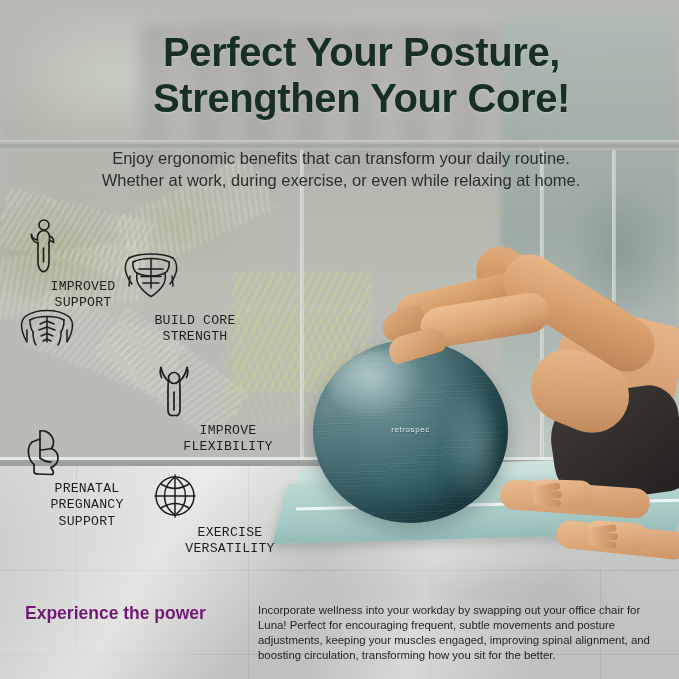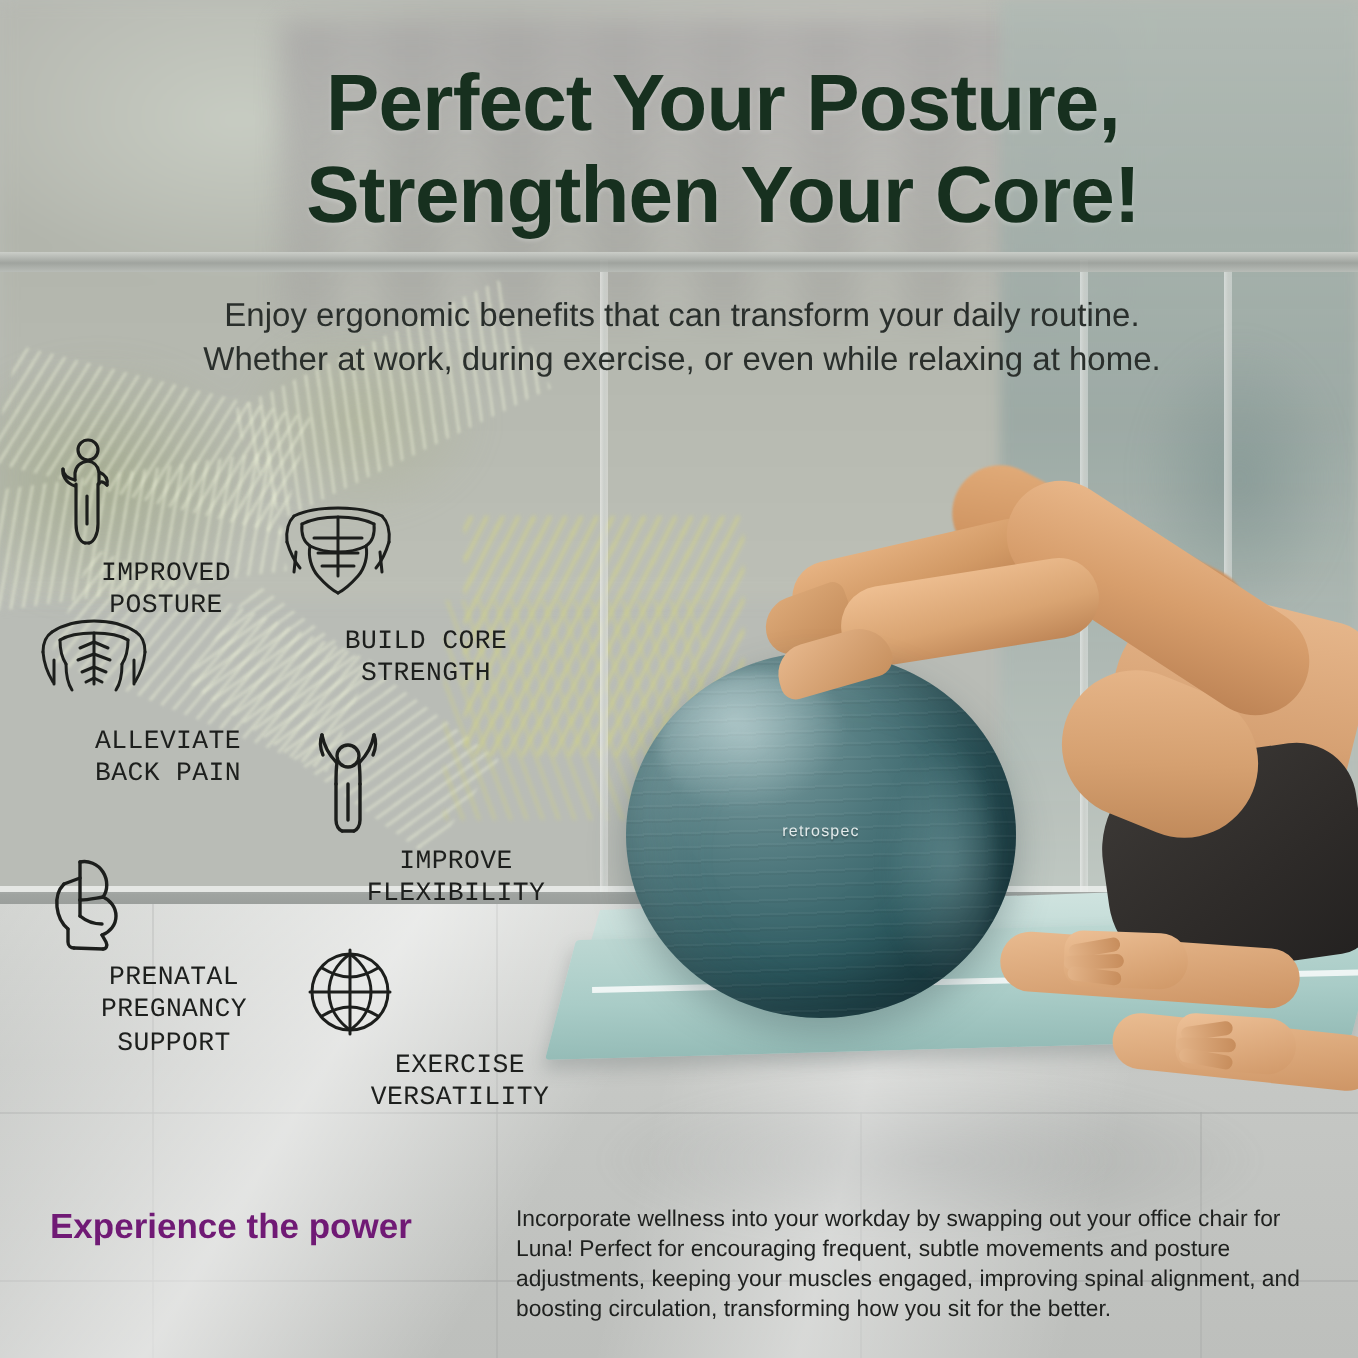--- a/index.html
+++ b/index.html
@@ -13,21 +13,21 @@
   }
 
   #poster {
     position:relative;
     width:679px; height:679px;
     overflow:hidden;
     background:#b9bcb6;
   }
 
   
-  .scene { position:absolute; inset:0; overflow:hidden; }
+  .scene { position:absolute; inset:0; overflow:hidden;margin-top:14px; }
 
   
   .bg-sky {
     position:absolute; left:0; top:0; width:679px; height:300px;
     background:
       radial-gradient(ellipse 200px 120px at 120px 60px, rgba(200,205,195,.95), rgba(180,188,175,0) 70%),
       radial-gradient(ellipse 260px 150px at 420px 40px, rgba(196,196,190,.9), rgba(170,172,165,0) 70%),
       linear-gradient(180deg,#b7b9b2 0%,#b2b5ac 40%,#bcbfb6 100%);
     filter:blur(4px);
   }
@@ -327,21 +327,21 @@
     display:block;
     color:#1d1f1d;
     font-family:"Liberation Mono", monospace;
     font-size:13.2px;
     line-height:1.24;
     letter-spacing:.2px;
     white-space:pre-line;
   }
 
   .b-posture     { left:22px;  top:218px; width:122px; }
-  .b-core        { left:138px; top:252px; width:150px; }
+  .b-core        { left:120px; top:252px; width:150px; }
   .b-back        { left:18px;  top:308px; width:132px; }
   .b-flex        { left:152px; top:362px; width:152px; }
   .b-prenatal    { left:20px;  top:428px; width:134px; }
   .b-versatility { left:152px; top:472px; width:156px; }
 
   
   .bottom { position:absolute; left:0; bottom:0; width:679px; height:90px; }
   .bottom-head {
     position:absolute; left:25px; top:14px; width:222px;
     color:#701a75;
@@ -455,21 +455,21 @@
         <path d="M9.5 16.5 C9 19 10.5 23.5 15.5 25"></path>
         <path d="M27.5 18 C31 19.5 32 22 31.5 24.5"></path>
         <path d="M31.5 24.5 C30 23 28.5 22.5 27.5 23.5"></path>
         <path d="M16 24 L16 44 C16 49 18 53 20.5 53.5"></path>
         <path d="M27 24 L27 44 C27 49 25 53 22.5 53.5"></path>
         <path d="M20.5 53.5 L22.5 53.5"></path>
         <path d="M21.5 30 L21.5 44"></path>
       </svg>
     </span>
     <span class="bi-label">IMPROVED
-POSTURE</span>
+SUPPORT</span>
   </div>
 
   <div class="benefit b-core">
     <span class="bi-icon">
       <svg width="62" height="56" viewBox="0 0 62 56" fill="none" stroke="#1c1e1c" stroke-width="1.5" stroke-linecap="round" stroke-linejoin="round">
         <path d="M9 6 C6 9 5 14 5.5 19"></path>
         <path d="M53 6 C56 9 57 14 56.5 19"></path>
         <path d="M9 6 C15 3 24 2 31 2 C38 2 47 3 53 6"></path>
         <path d="M13 10 C18 7.5 24.5 6.5 31 6.5 C37.5 6.5 44 7.5 49 10"></path>
         <path d="M13 10 C12.5 15 14 19 17 21"></path>
@@ -506,22 +506,20 @@
         <path d="M23 28 L29 25.5 L35 28"></path>
         <path d="M25 33 L29 31 L33 33"></path>
         <path d="M3.5 18 C4 24 6 29 8.5 33"></path>
         <path d="M54.5 18 C54 24 52 29 49.5 33"></path>
         <path d="M15 24 C15 29 16 34 18 37"></path>
         <path d="M43 24 C43 29 42 34 40 37"></path>
         <path d="M9 22 L9 34"></path>
         <path d="M49 22 L49 34"></path>
       </svg>
     </span>
-    <span class="bi-label">ALLEVIATE
-BACK PAIN</span>
   </div>
 
   <div class="benefit b-prenatal">
     <span class="bi-icon">
       <svg width="52" height="48" viewBox="0 0 52 48" fill="none" stroke="#1c1e1c" stroke-width="1.7" stroke-linecap="round" stroke-linejoin="round">
         <path d="M20 3 C24 2 29 4 31.5 8 C34 12 34 17 31.5 20.5"></path>
         <path d="M31.5 20.5 C35 22 38 25.5 38 30 C38 34.5 35 38 31 39.5"></path>
         <path d="M20 3 L20 22"></path>
         <path d="M20 22 C24 22 28 21 31.5 20.5"></path>
         <path d="M20 22 L20 30"></path>

